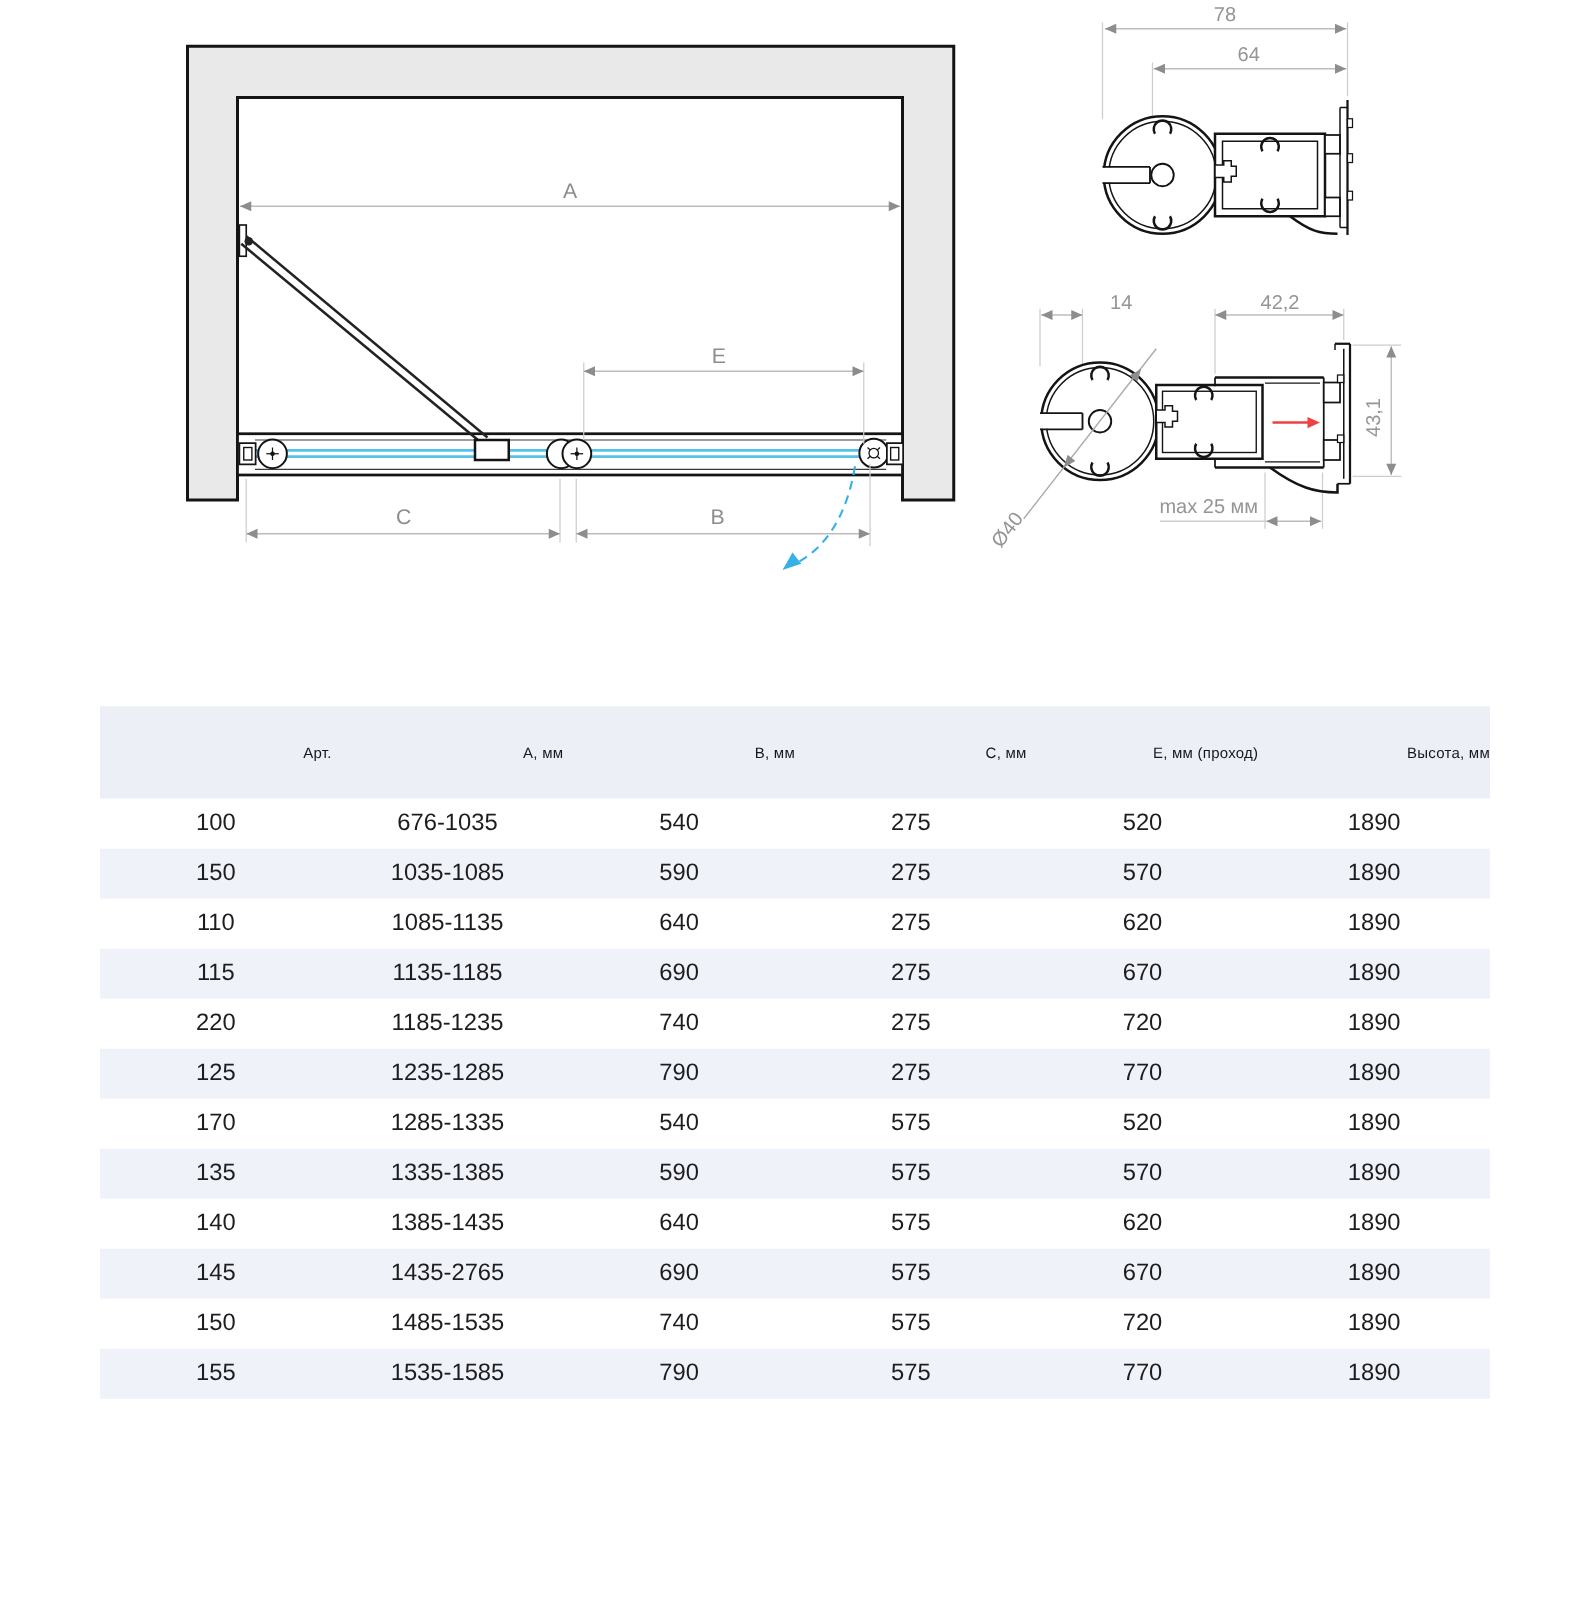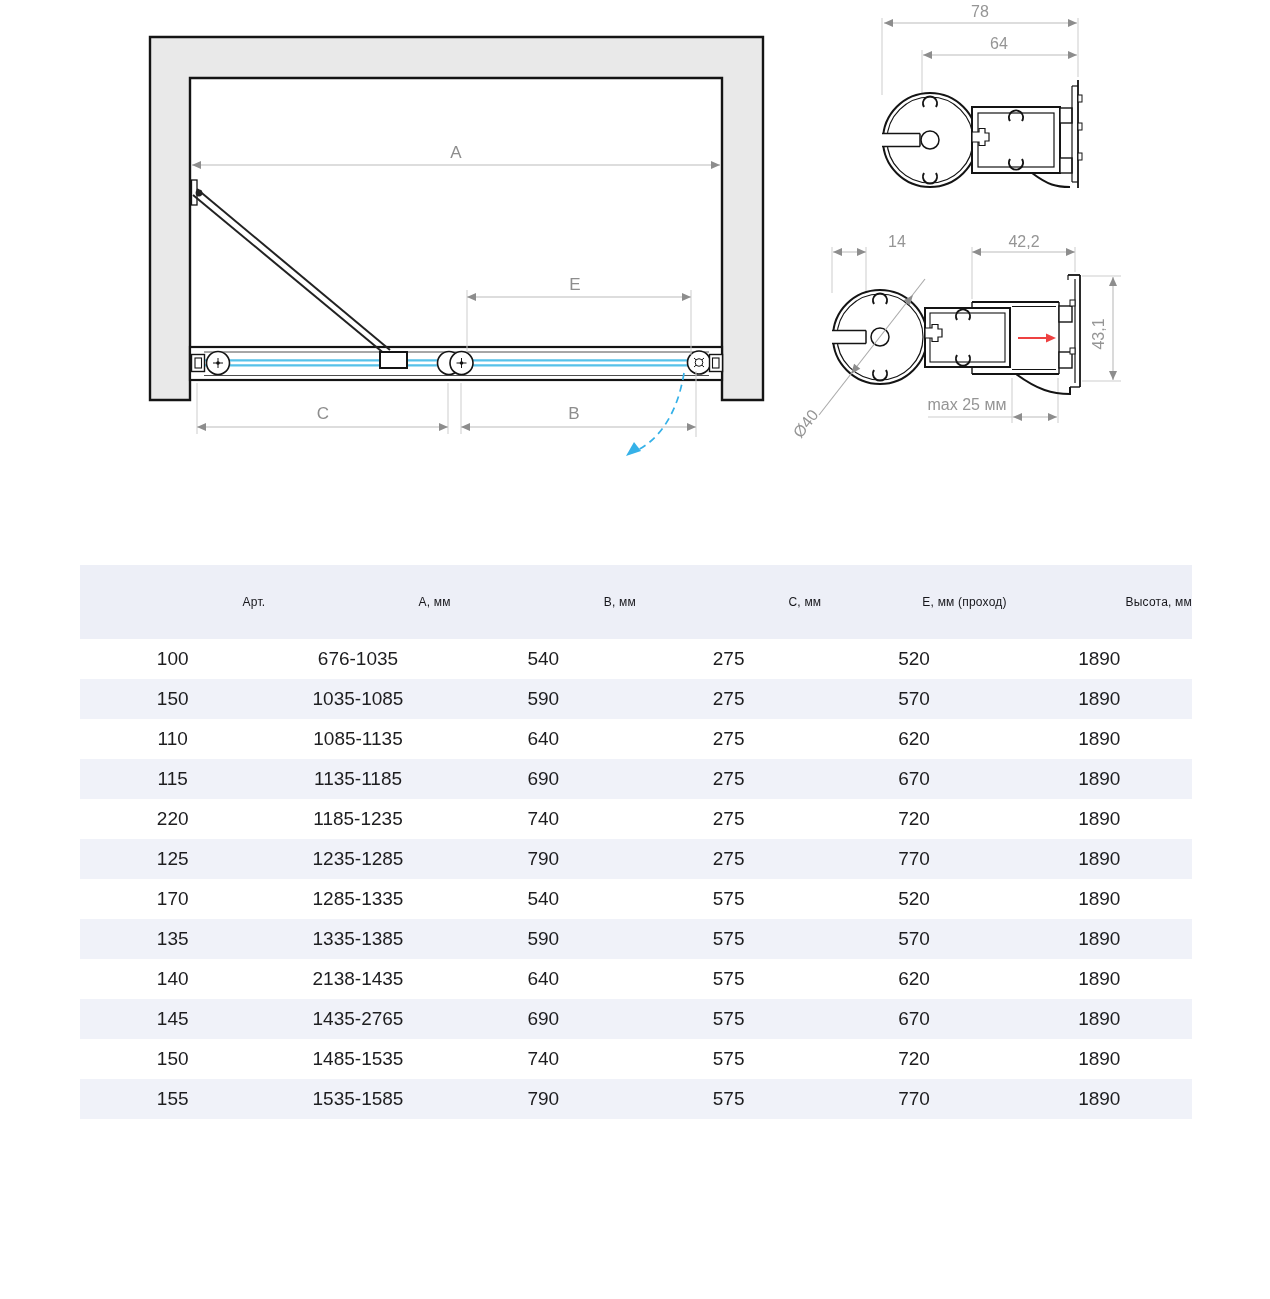--- a/index.html
+++ b/index.html
@@ -308,21 +308,21 @@
       <div class="tr">
       <div class="td">135</div>
       <div class="td">1335-1385</div>
       <div class="td">590</div>
       <div class="td">575</div>
       <div class="td">570</div>
       <div class="td">1890</div>
     </div>
       <div class="tr">
       <div class="td">140</div>
-      <div class="td">2138-1435</div>
+      <div class="td">1385-1435</div>
       <div class="td">640</div>
       <div class="td">575</div>
       <div class="td">620</div>
       <div class="td">1890</div>
     </div>
       <div class="tr">
       <div class="td">145</div>
       <div class="td">1435-2765</div>
       <div class="td">690</div>
       <div class="td">575</div>

